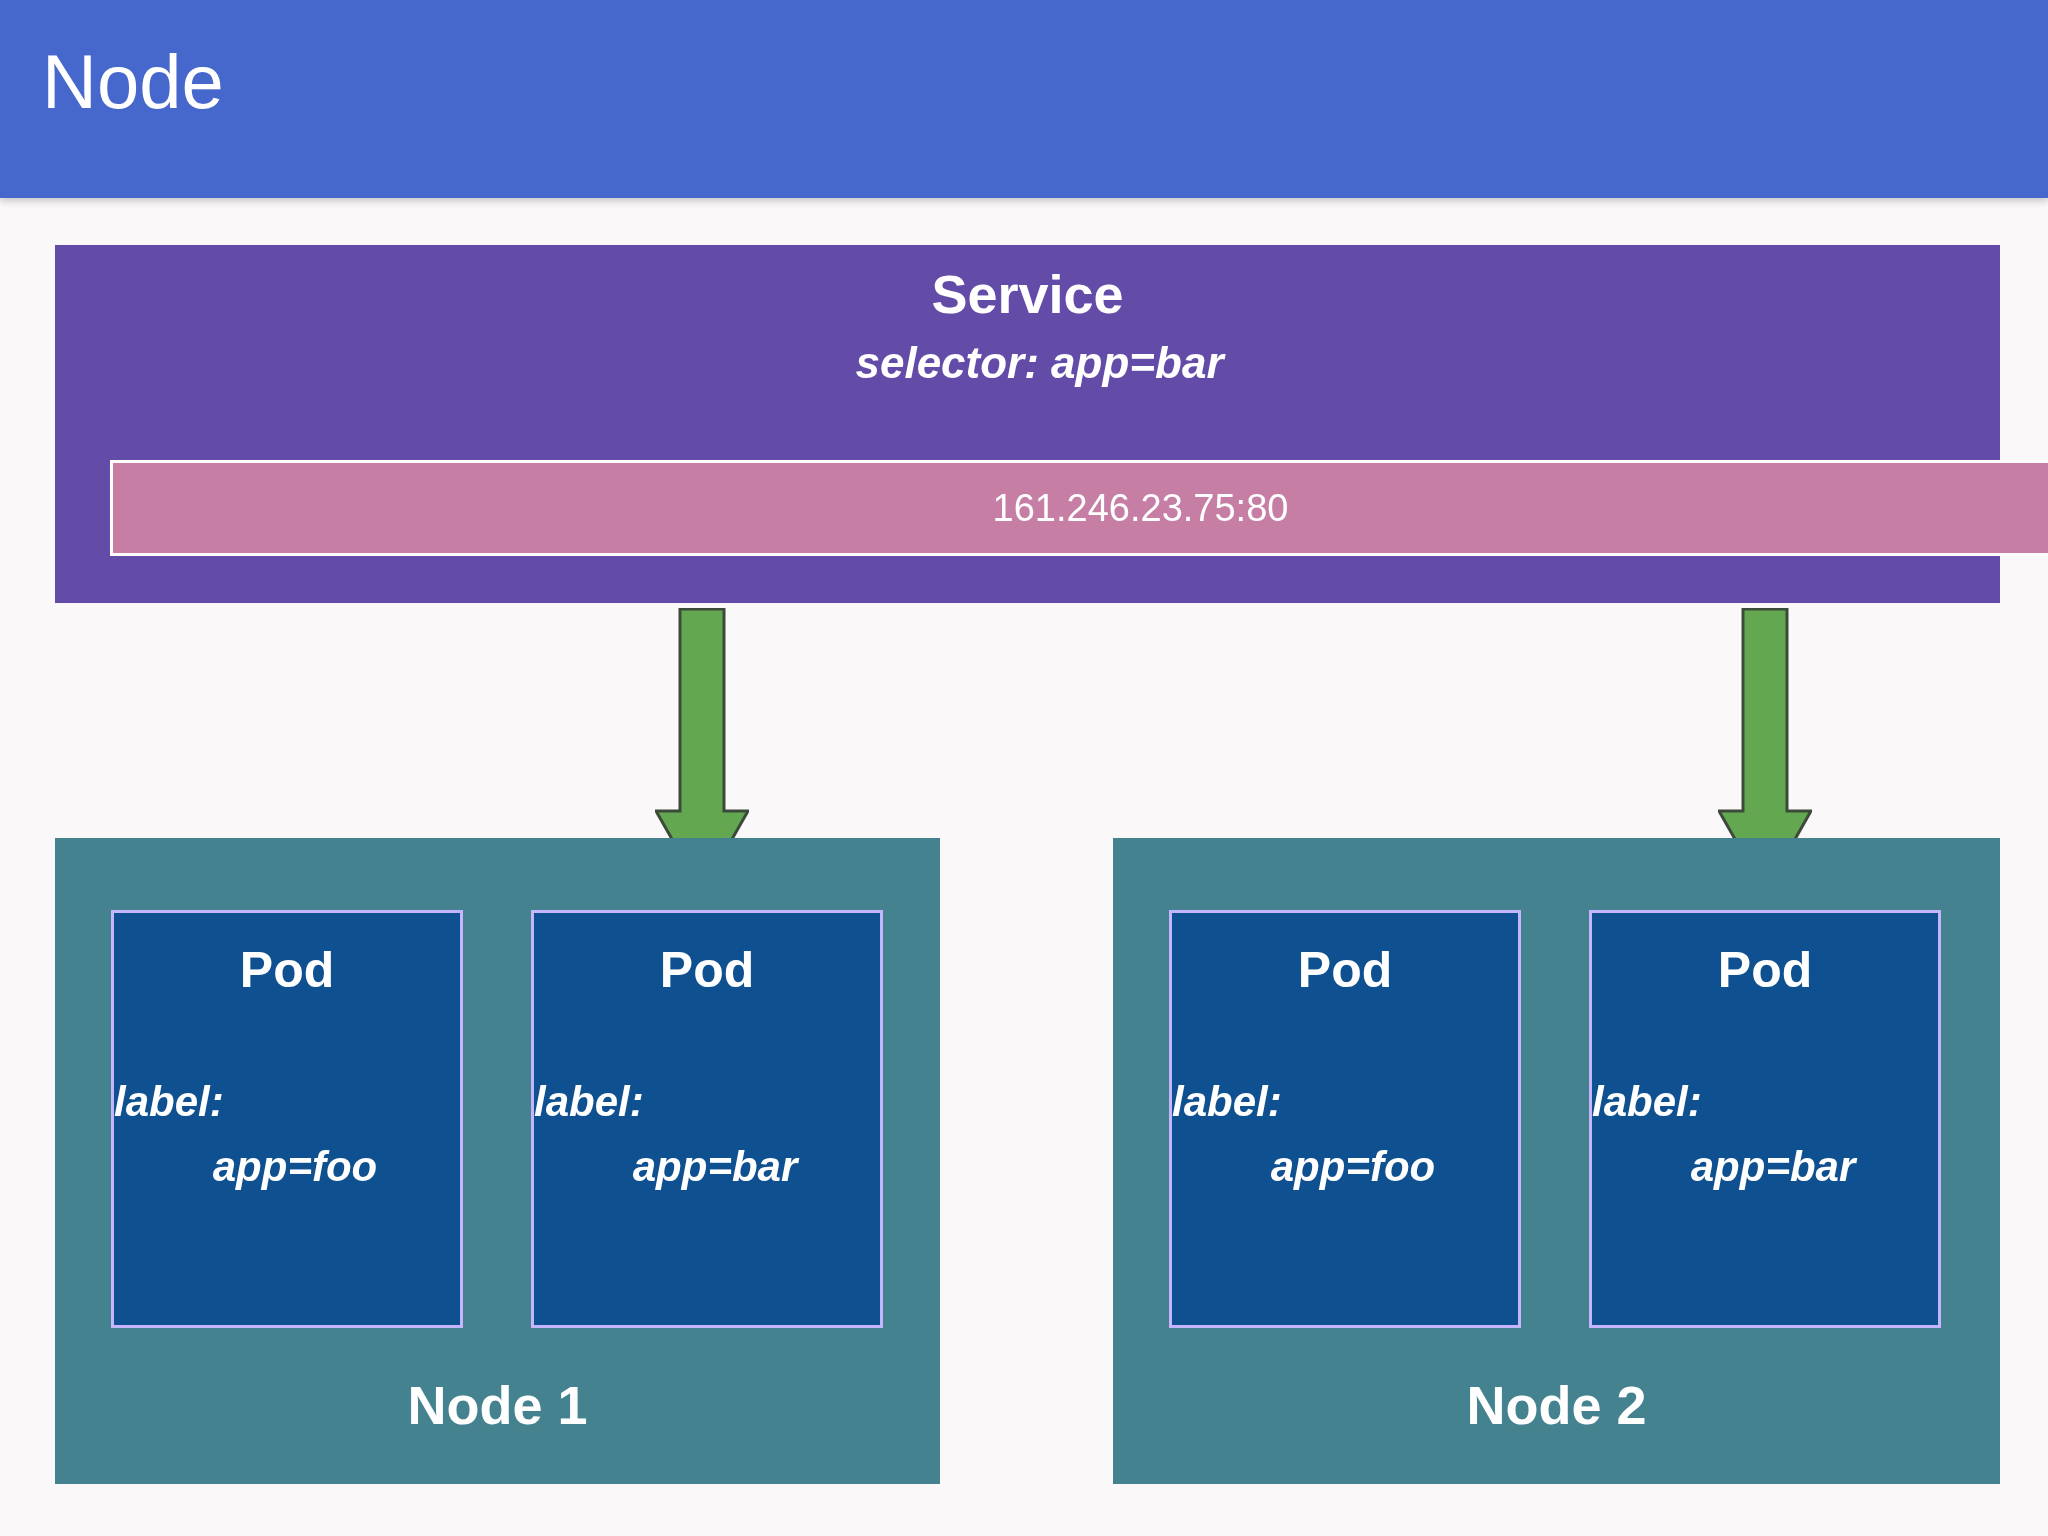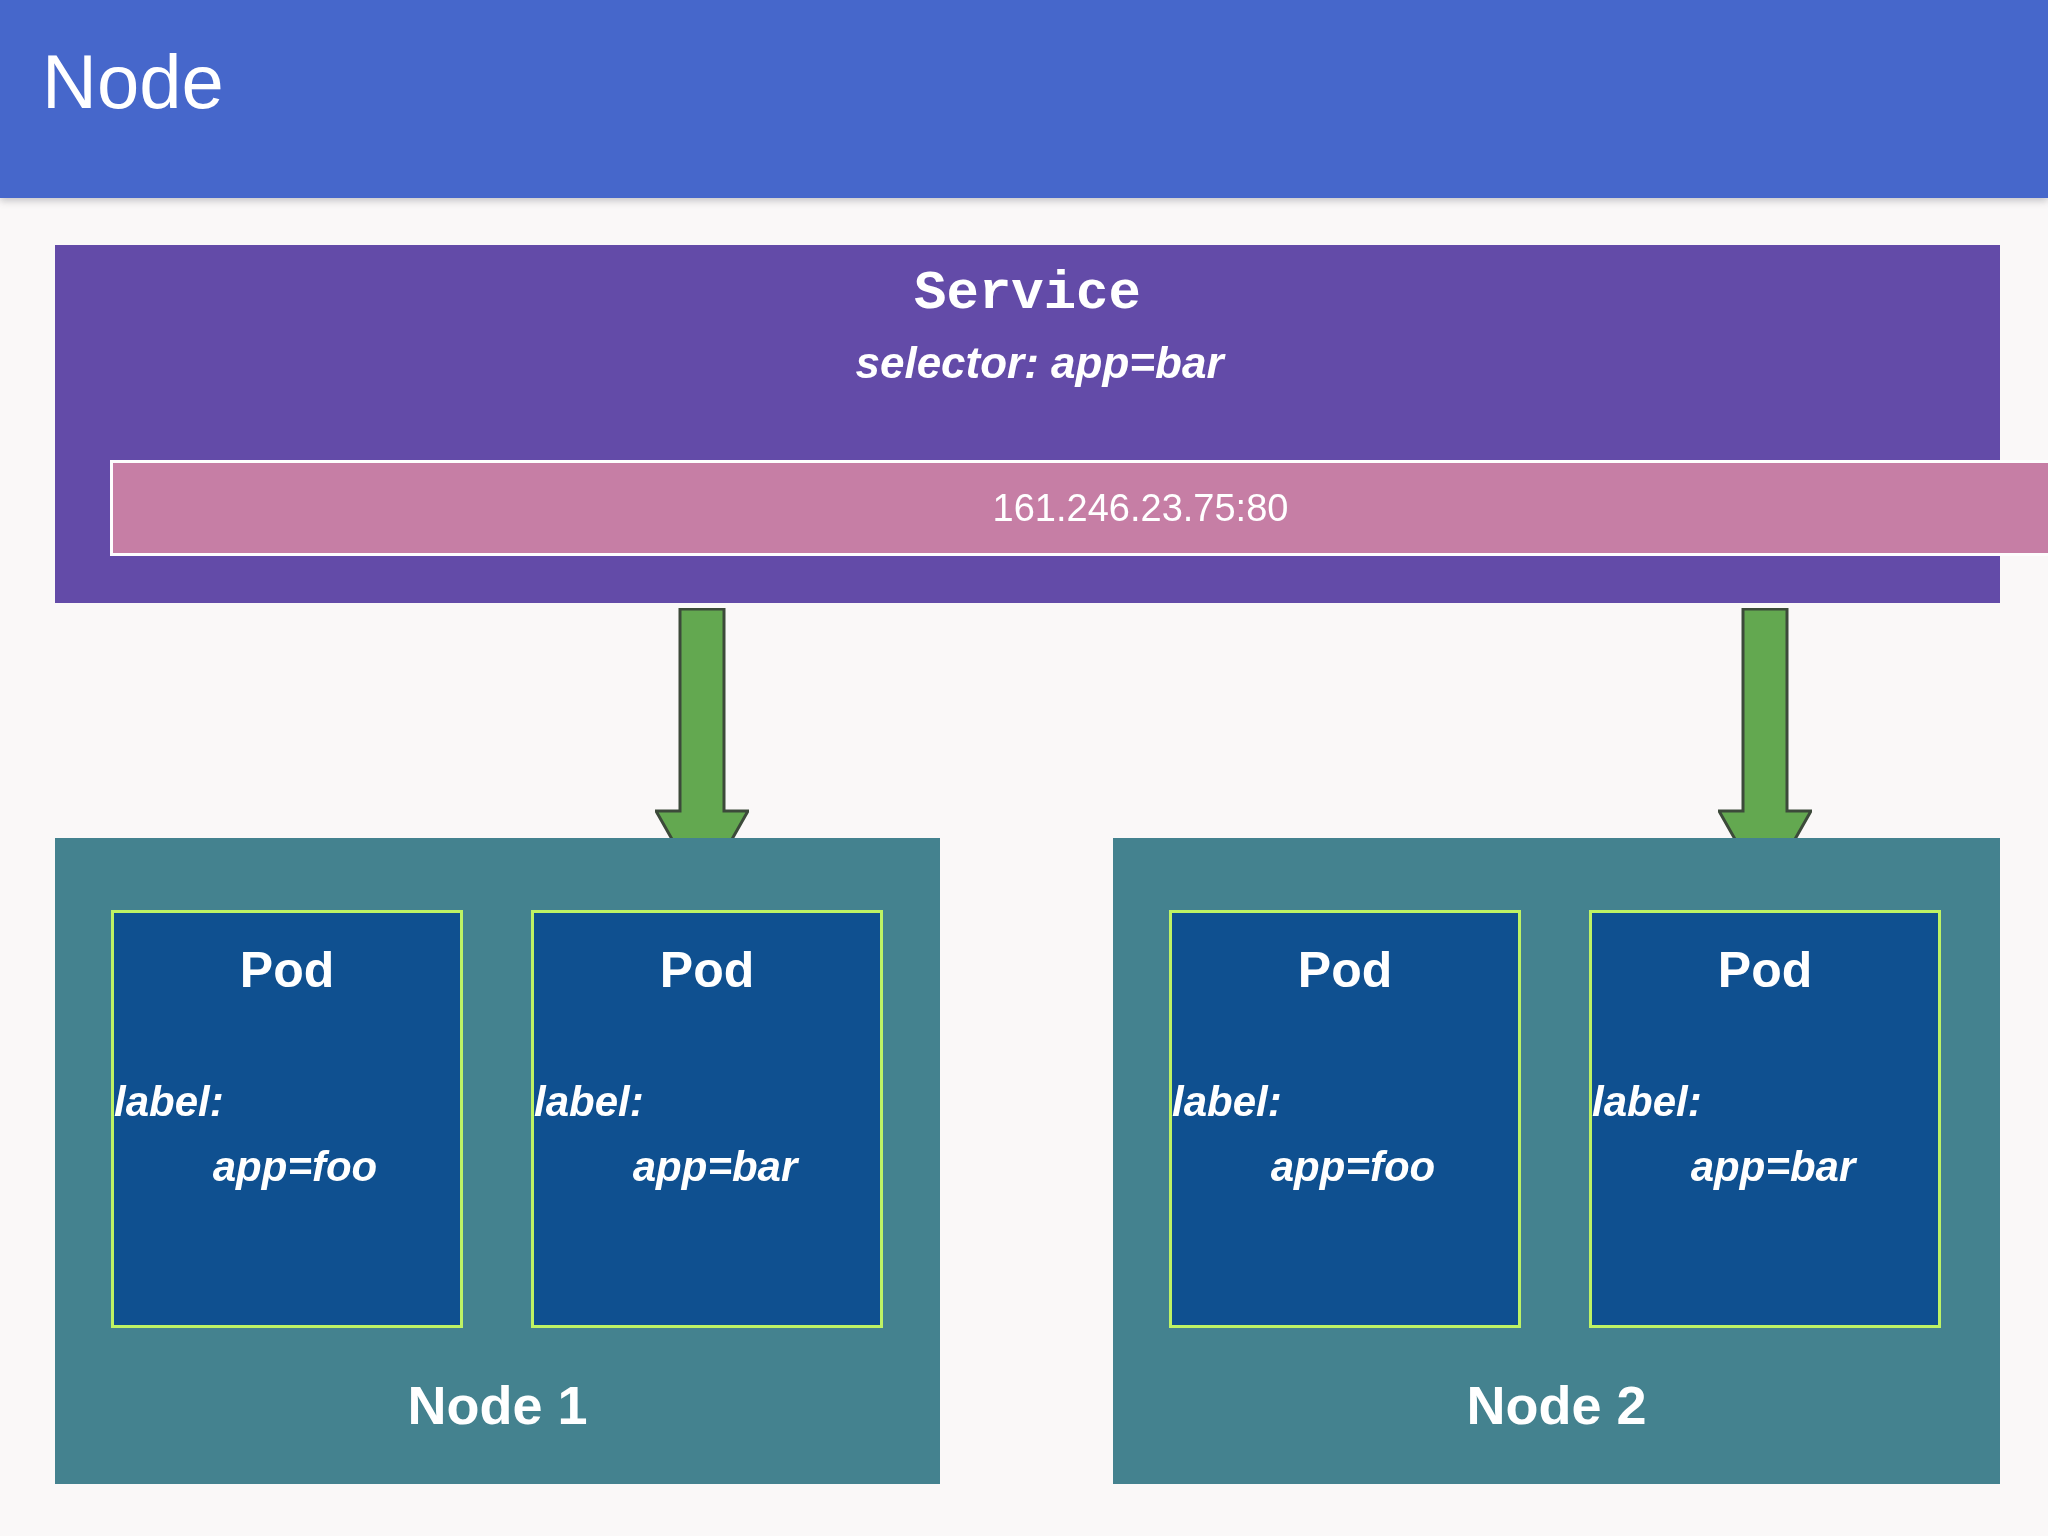--- a/index.html
+++ b/index.html
@@ -51,21 +51,20 @@
   #service-title {
     position: absolute;
     left: 0;
     top: 18px;
     width: 100%;
     text-align: center;
     font-size: 54px;
     font-weight: bold;
     color: #ffffff;
     white-space: nowrap;
-    font-family: Liberation Mono, monospace;
   }
   #service-selector {
     position: absolute;
     left: 12px;
     top: 93px;
     width: 100%;
     text-align: center;
     font-size: 44px;
     font-weight: bold;
     font-style: italic;
@@ -125,21 +124,21 @@
     white-space: nowrap;
   }
 
   
   .pod-box {
     position: absolute;
     top: 72px;
     width: 352px;
     height: 418px;
     background: #0f5090;
-    border: 3px solid #bef264;
+    border: 3px solid #c4b5fd;
     box-sizing: border-box;
   }
   .pod-slot-left  { left: 56px;  }
   .pod-slot-right { left: 476px; }
 
   .pod-title {
     position: absolute;
     left: 0;
     top: 28px;
     width: 100%;

